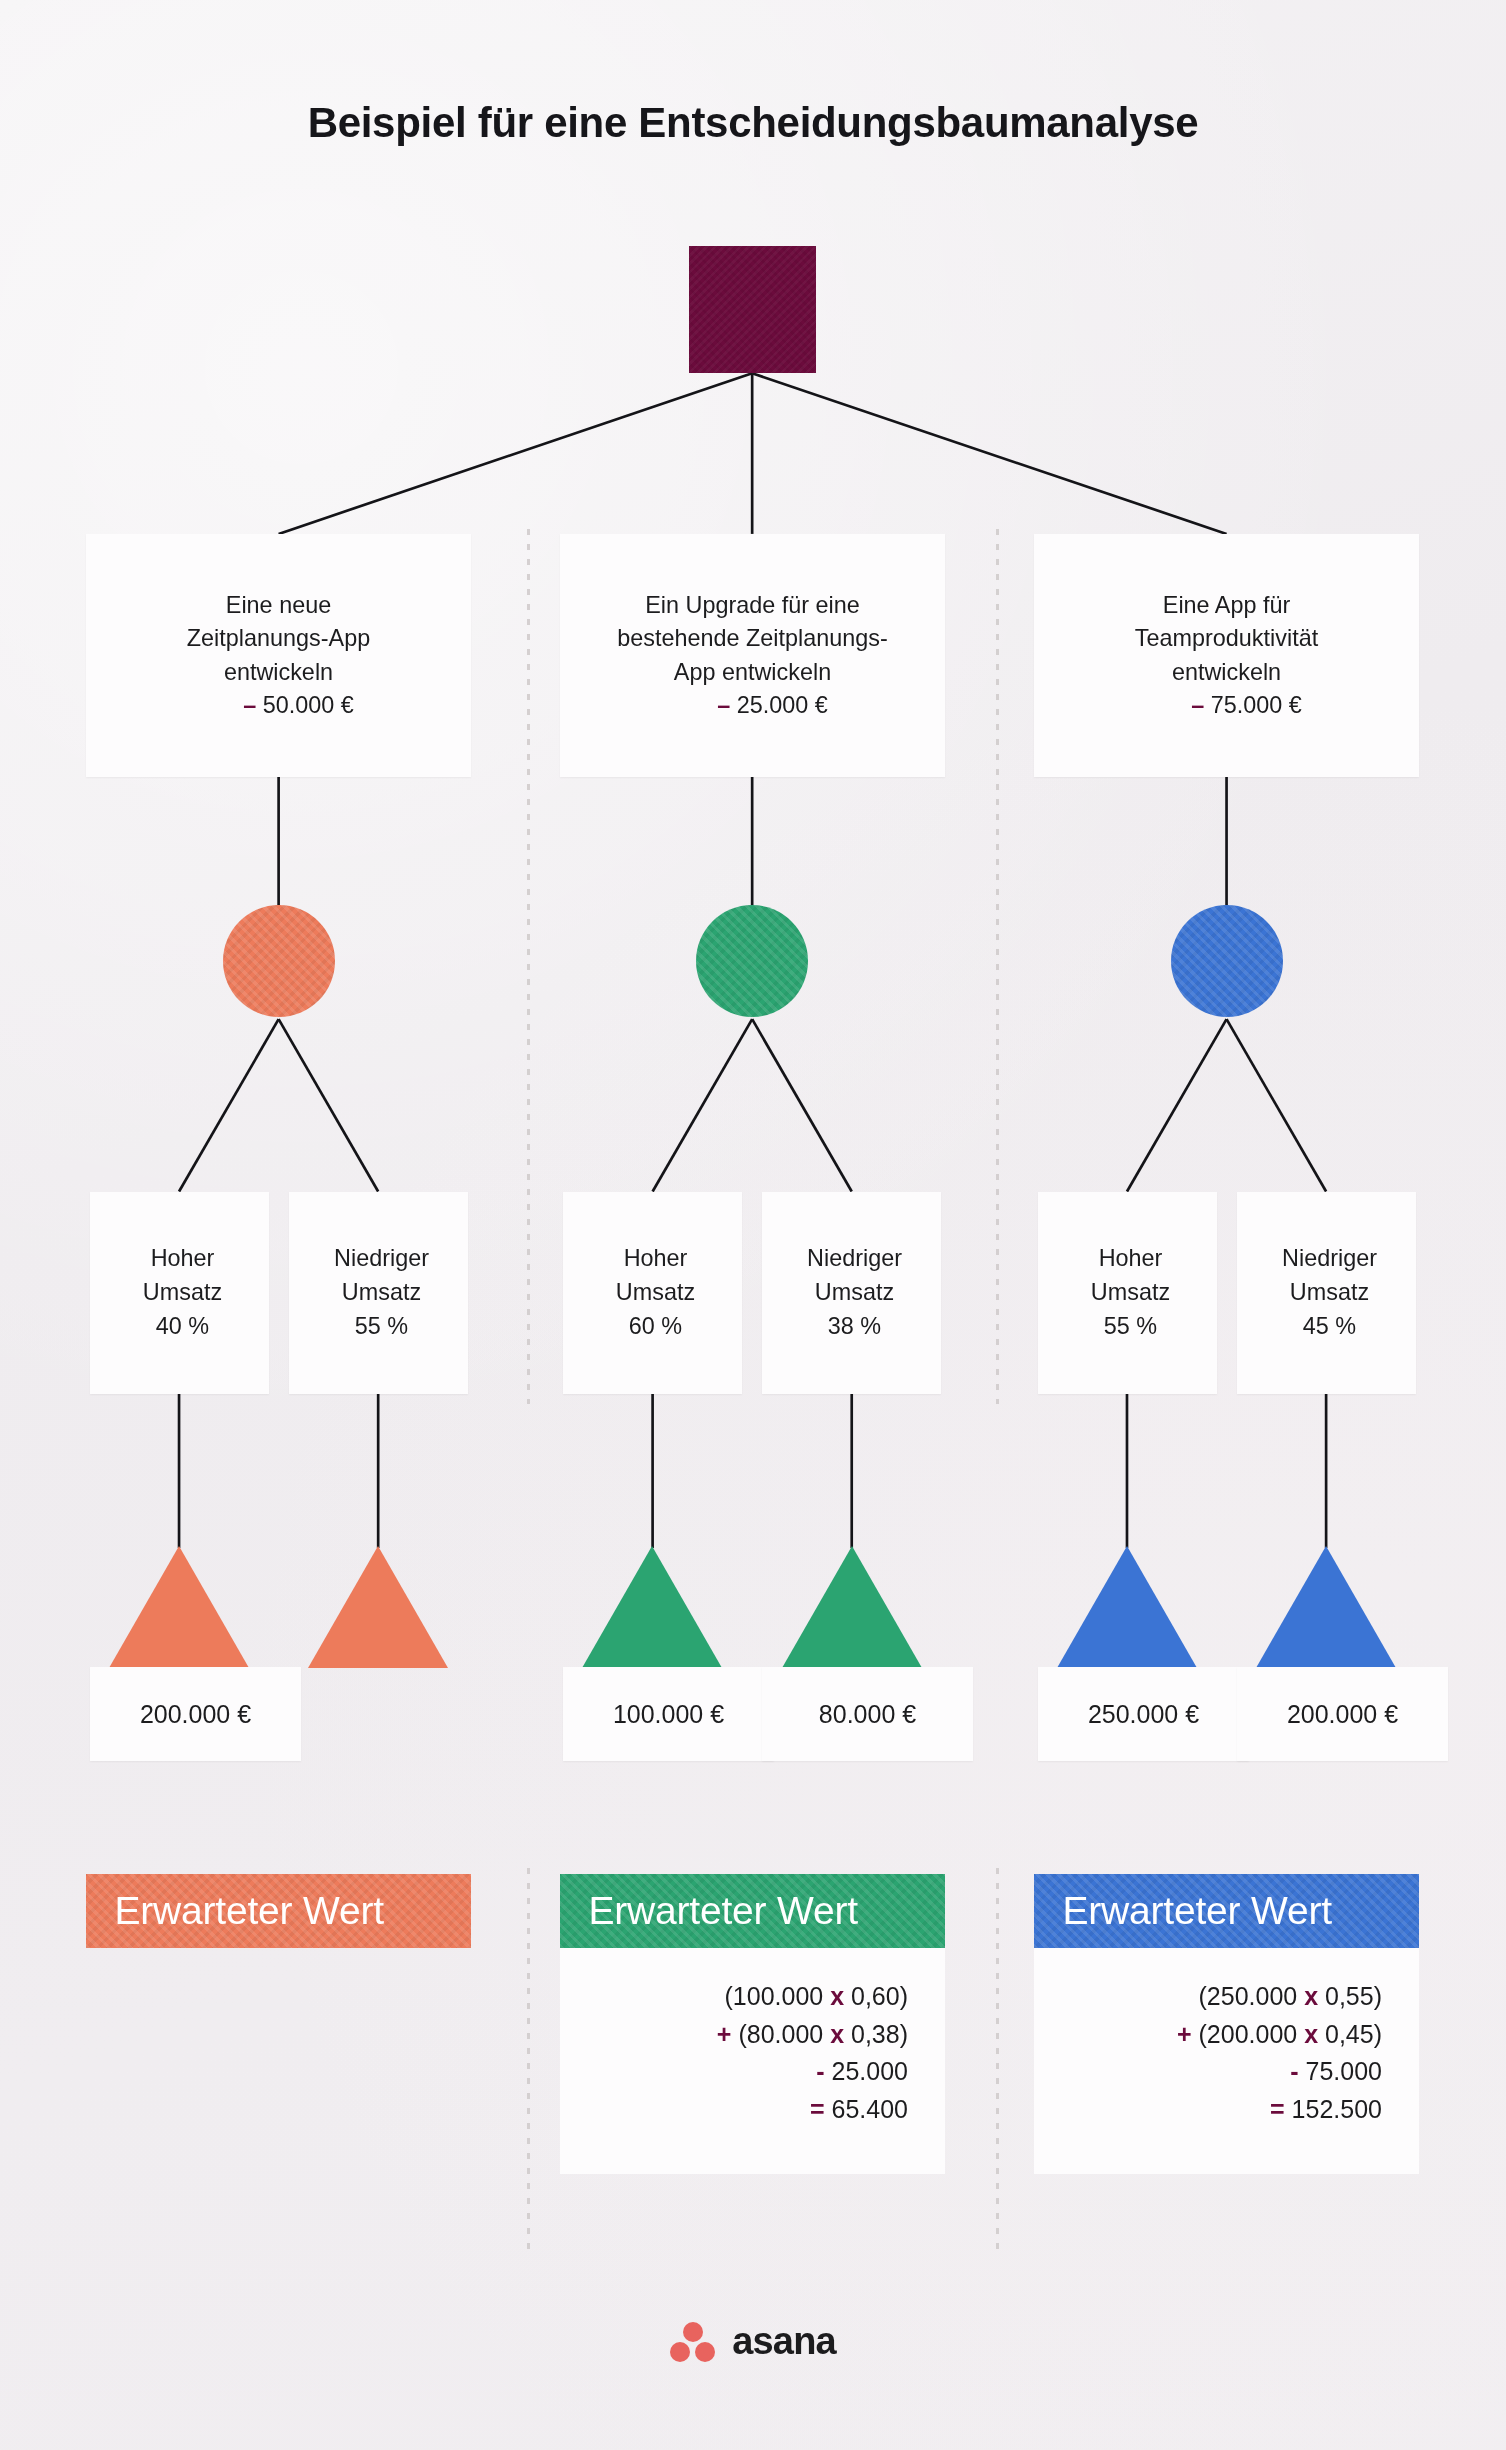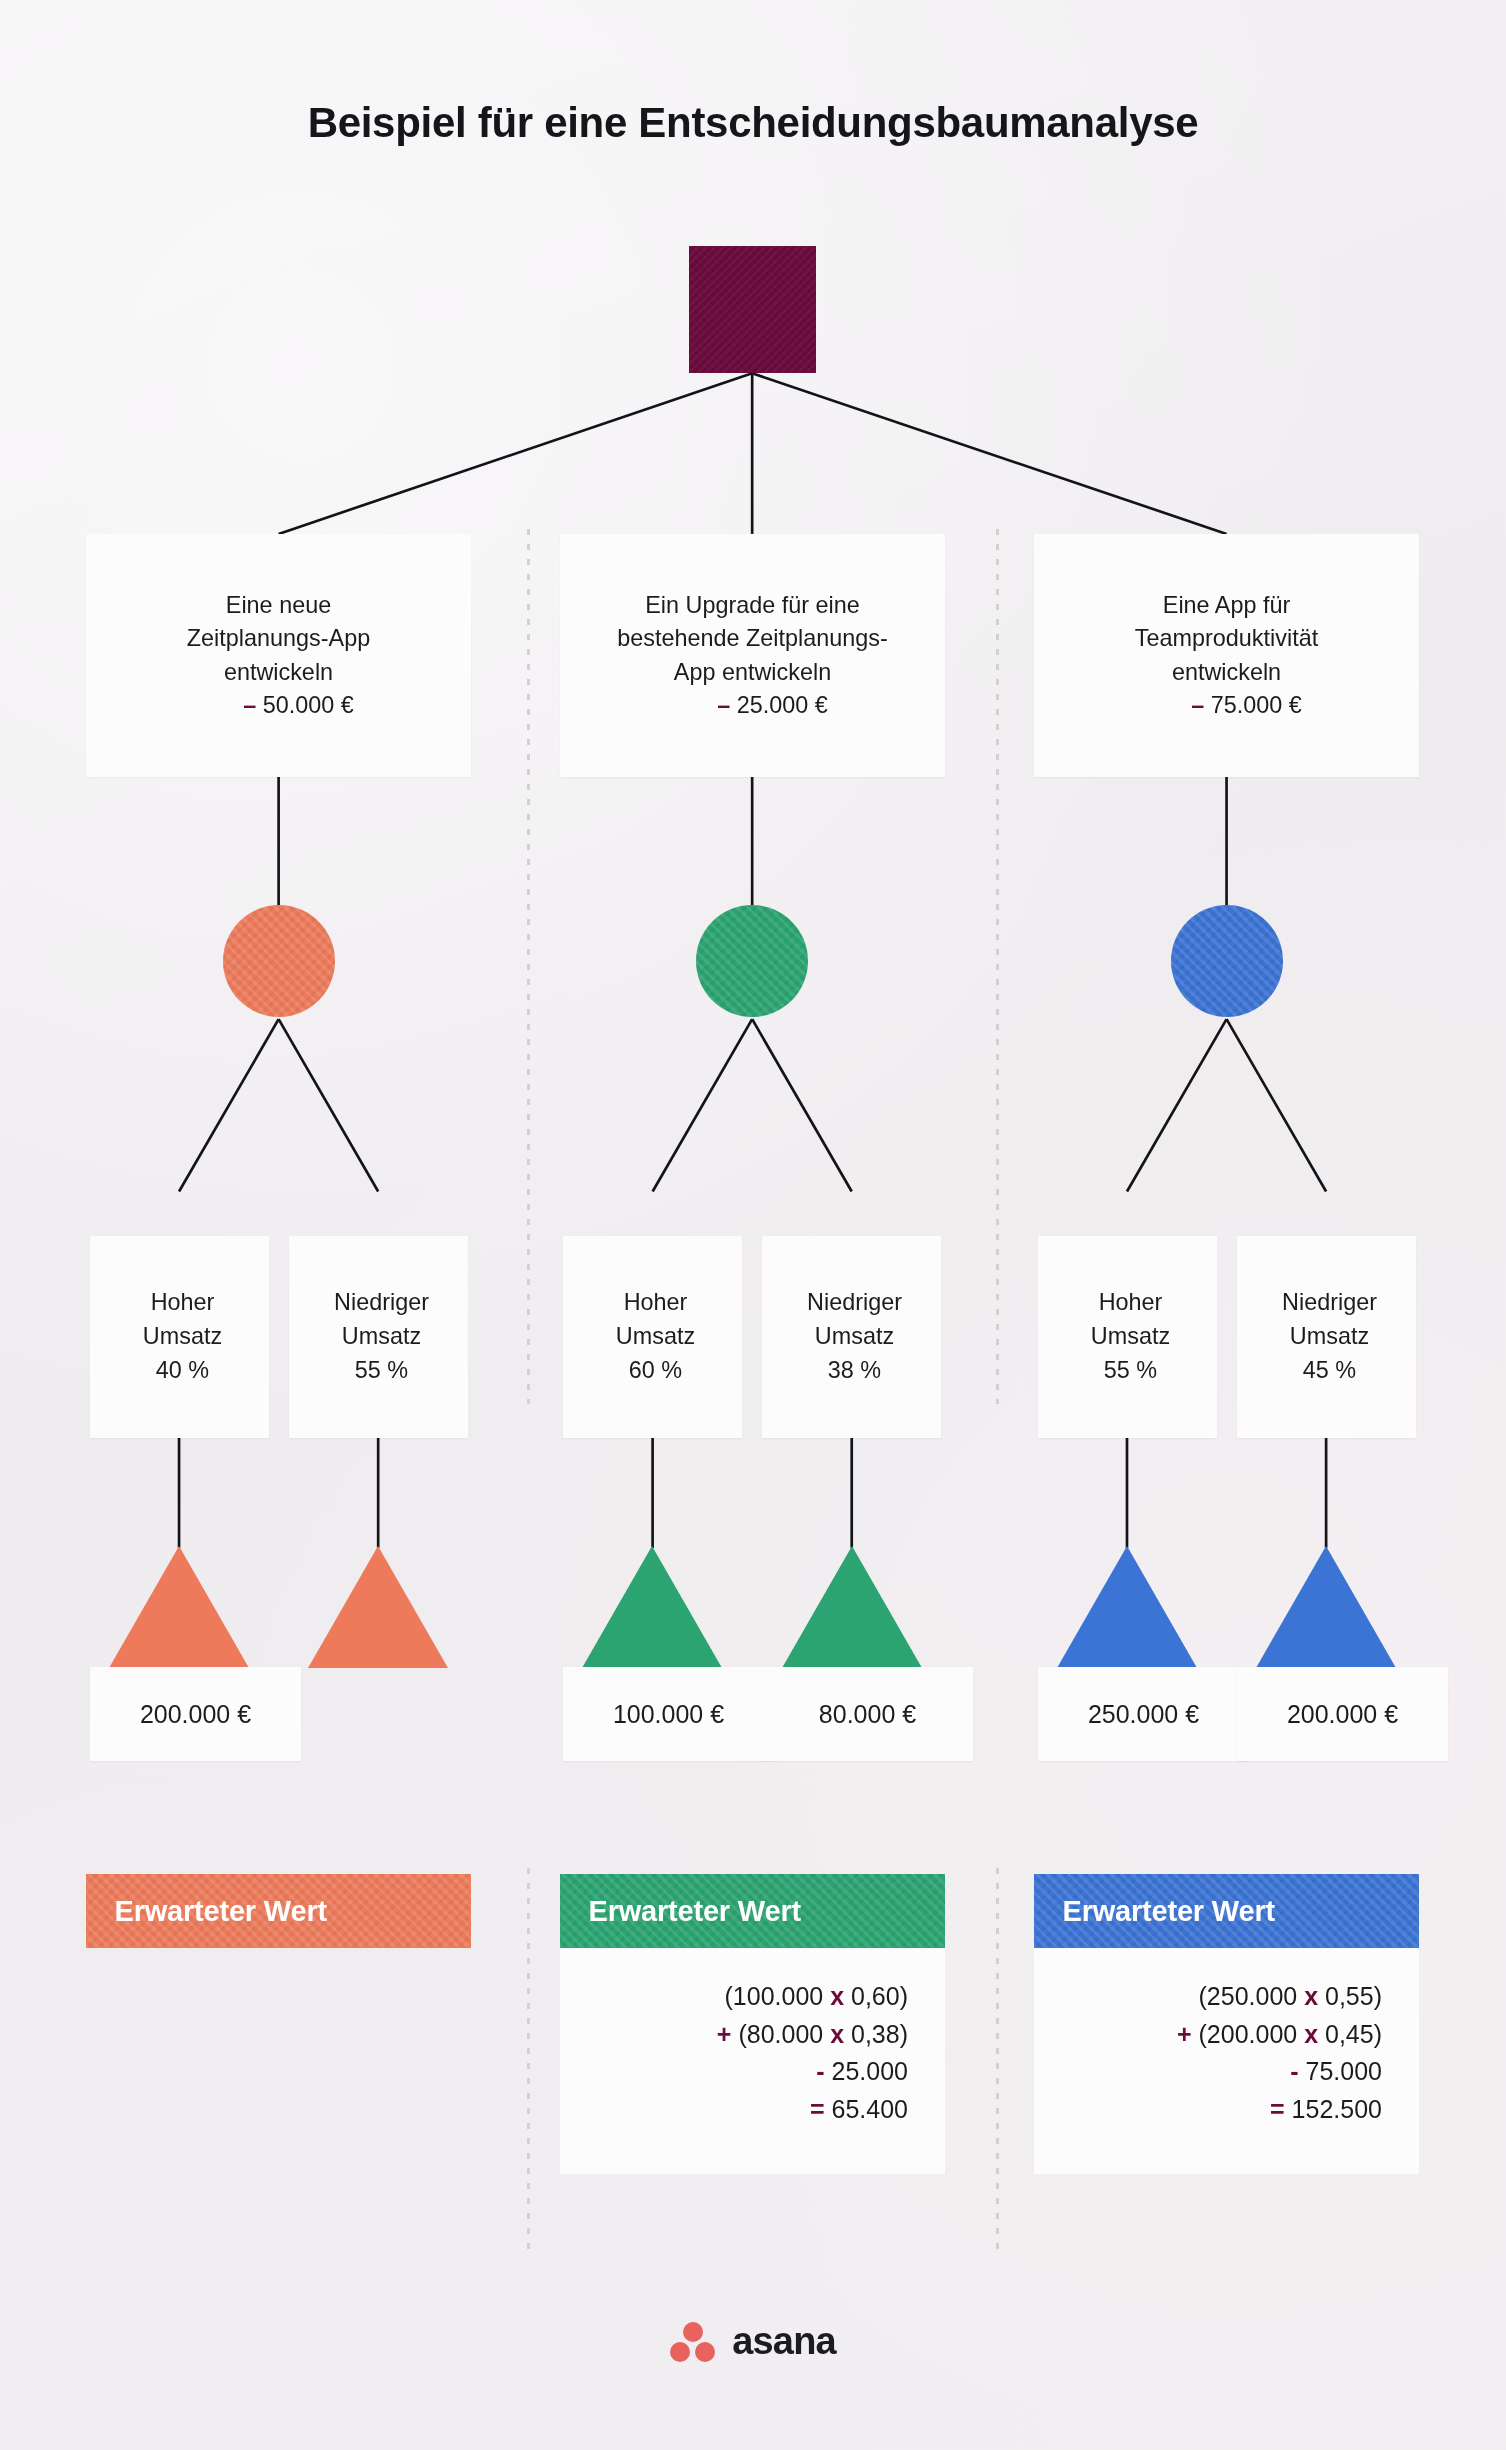--- a/index.html
+++ b/index.html
@@ -116,21 +116,21 @@
     z-index: 3;
     background-image:
       repeating-linear-gradient(45deg, rgba(255,255,255,0.10) 0 3.3px, transparent 3.3px 7.5px),
       repeating-linear-gradient(-45deg, rgba(0,0,0,0.05) 0 3.3px, transparent 3.3px 7.5px);
   }
 
   
   .outcome-box {
     width: 179px;
     height: 202px;
-    top: 1236px;
+    top: 1192px;
     display: flex;
     align-items: center;
     justify-content: center;
     text-align: center;
     padding-left: 6px;
   }
   .outcome-text {
     font-size: 23.4px;
     line-height: 1.45;
     color: #1c1c1e;
@@ -173,22 +173,22 @@
   .ev-header {
     height: 74px;
     display: flex;
     align-items: center;
     padding-left: 28.5px;
     background-image:
       repeating-linear-gradient(45deg, rgba(255,255,255,0.10) 0 3.3px, transparent 3.3px 7.5px),
       repeating-linear-gradient(-45deg, rgba(0,0,0,0.05) 0 3.3px, transparent 3.3px 7.5px);
   }
   .ev-header-label {
-    font-size: 29px;
-    font-weight: 700;
+    font-size: 39px;
+    font-weight: 400;
     color: #ffffff;
     letter-spacing: -0.2px;
   }
   .ev-body {
     background: #fdfcfd;
     height: 226px;
     padding: 30px 37px 0 0;
     text-align: right;
   }
   .ev-line {

